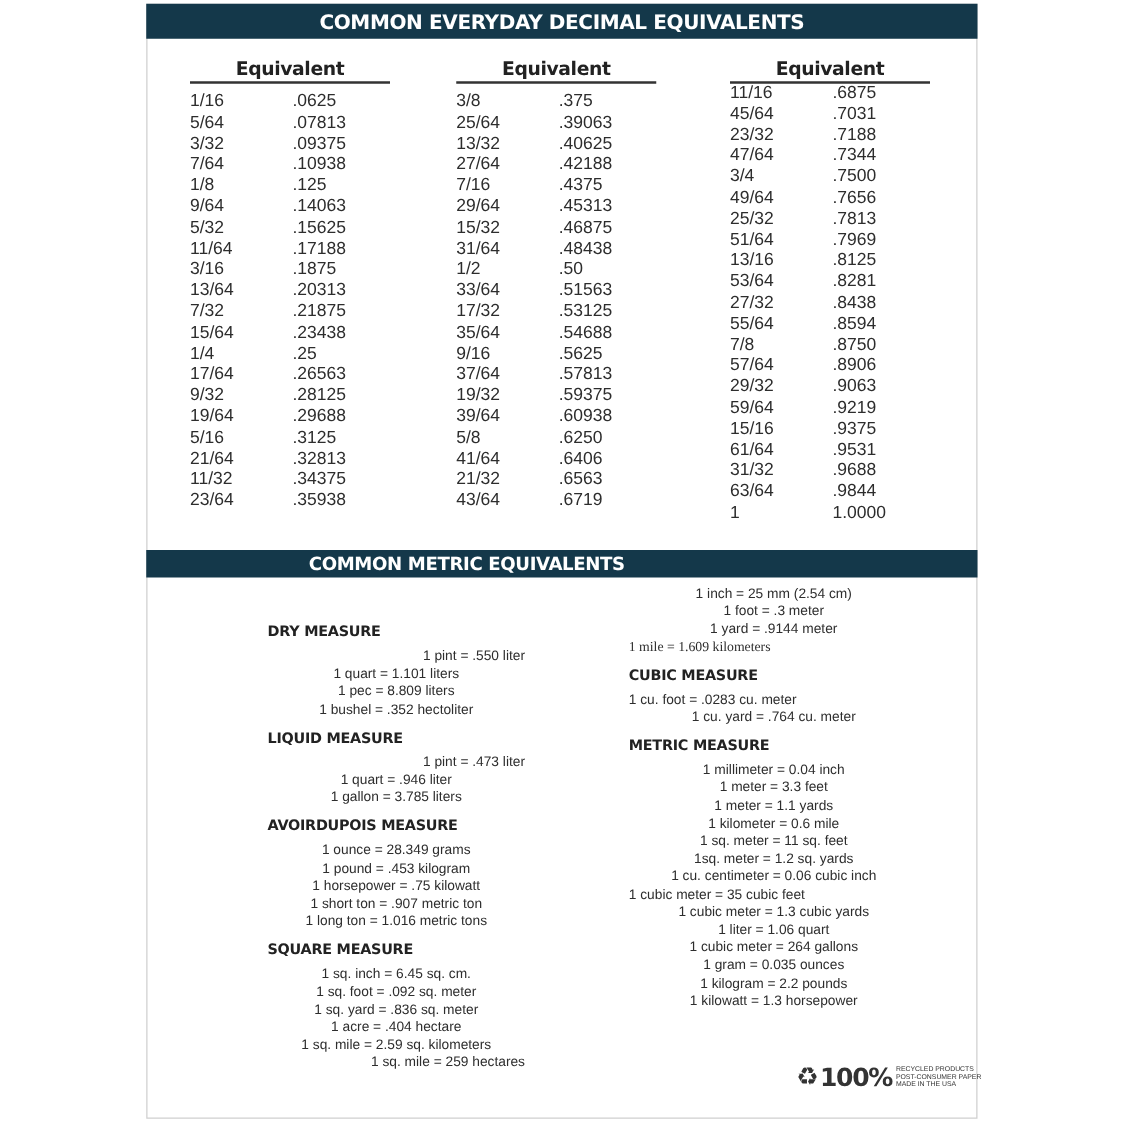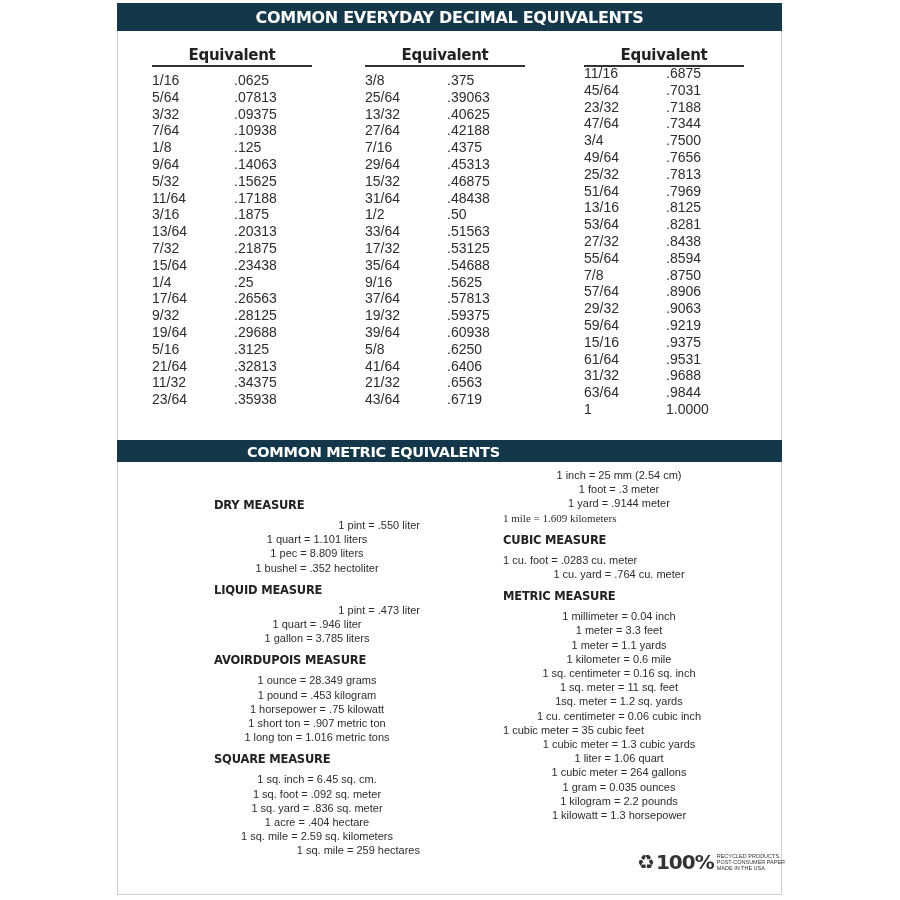--- a/index.html
+++ b/index.html
@@ -340,21 +340,20 @@
       <div class="mhead">CUBIC MEASURE</div>
       <div class="mitem" style="text-align: left; width: 232px;">1 cu. foot = .0283 cu. meter</div>
       <div class="mitem" style="text-align: center; width: 232px;">1 cu. yard = .764 cu. meter</div>
     </div>
     <div class="mgroup">
       <div class="mhead">METRIC MEASURE</div>
       <div class="mitem" style="text-align: center; width: 232px;">1 millimeter = 0.04 inch</div>
       <div class="mitem" style="text-align: center; width: 232px;">1 meter = 3.3 feet</div>
       <div class="mitem" style="text-align: center; width: 232px;">1 meter = 1.1 yards</div>
       <div class="mitem" style="text-align: center; width: 232px;">1 kilometer = 0.6 mile</div>
-      <div class="mitem" style="text-align: center; width: 232px;">1 sq. centimeter = 0.16 sq. inch</div>
       <div class="mitem" style="text-align: center; width: 232px;">1 sq. meter = 11 sq. feet</div>
       <div class="mitem" style="text-align: center; width: 232px;">1sq. meter = 1.2 sq. yards</div>
       <div class="mitem" style="text-align: center; width: 232px;">1 cu. centimeter = 0.06 cubic inch</div>
       <div class="mitem" style="text-align: left; width: 232px;">1 cubic meter = 35 cubic feet</div>
       <div class="mitem" style="text-align: center; width: 232px;">1 cubic meter = 1.3 cubic yards</div>
       <div class="mitem" style="text-align: center; width: 232px;">1 liter = 1.06 quart</div>
       <div class="mitem" style="text-align: center; width: 232px;">1 cubic meter = 264 gallons</div>
       <div class="mitem" style="text-align: center; width: 232px;">1 gram = 0.035 ounces</div>
       <div class="mitem" style="text-align: center; width: 232px;">1 kilogram = 2.2 pounds</div>
       <div class="mitem" style="text-align: center; width: 232px;">1 kilowatt = 1.3 horsepower</div>

